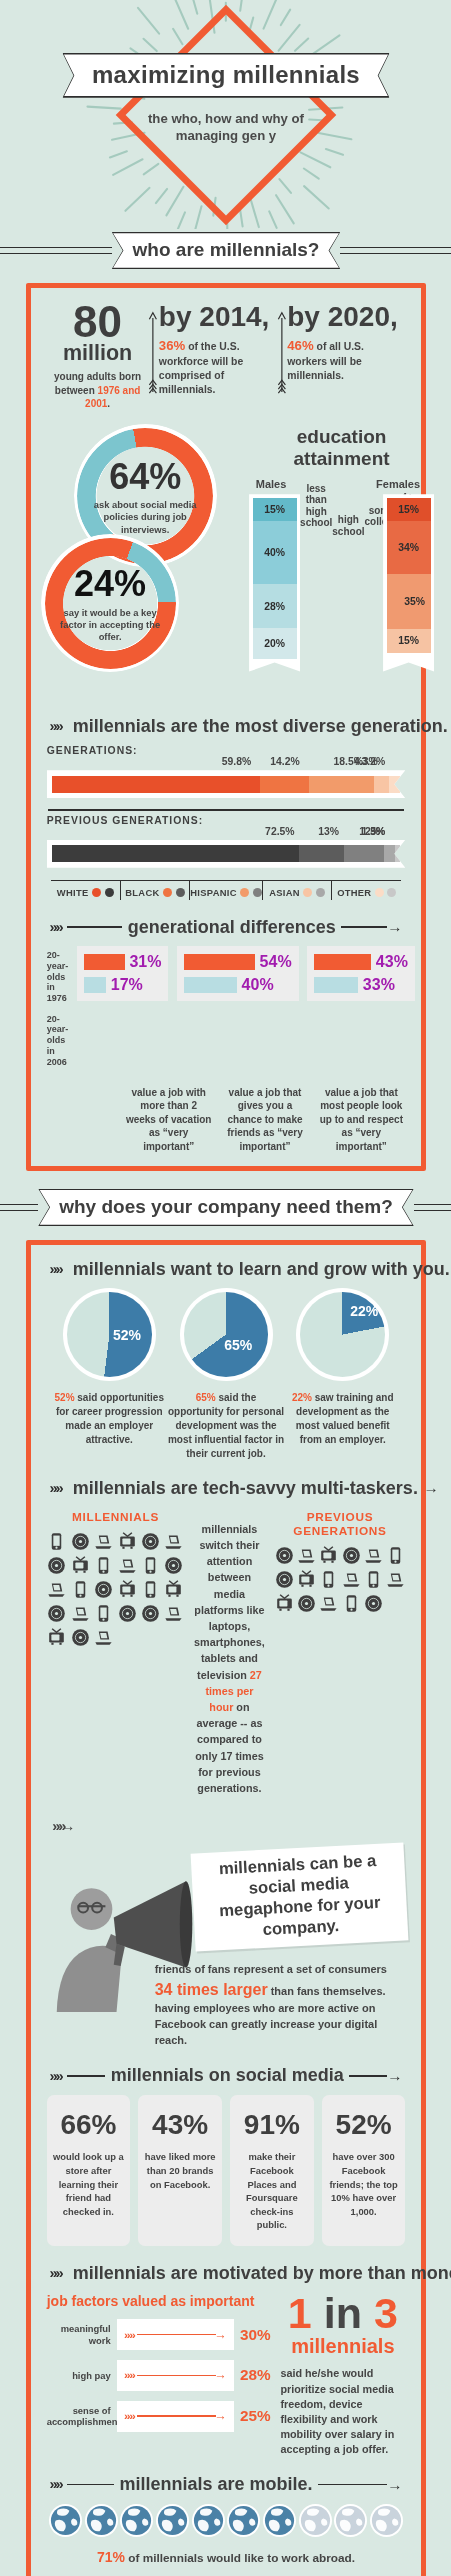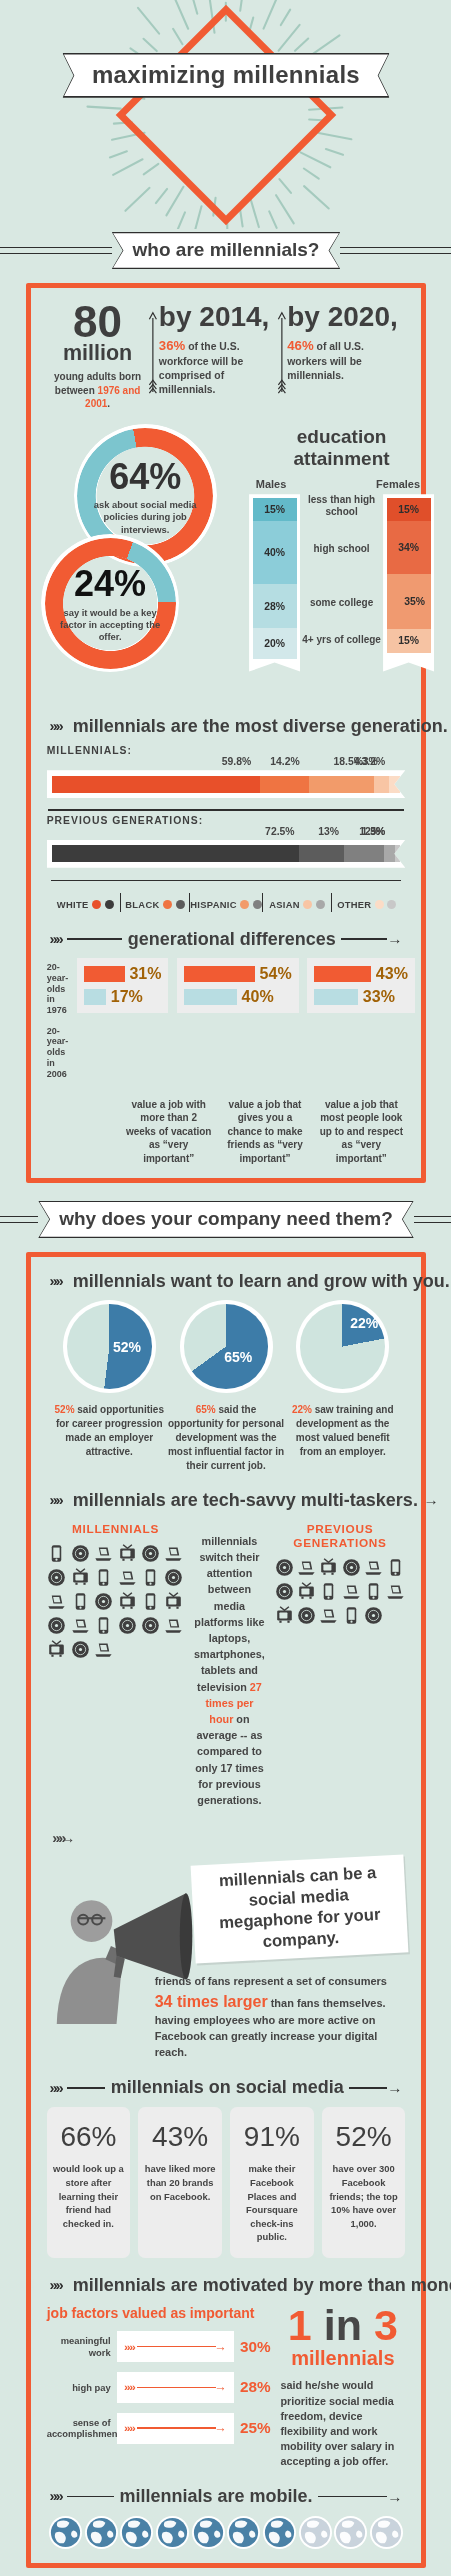--- a/index.html
+++ b/index.html
@@ -54,46 +54,46 @@
   .ring-text{position:absolute;inset:16.7px;display:flex;flex-direction:column;align-items:center;justify-content:center;text-align:center}
   .ring-text .pct{font-size:36px;font-weight:bold;color:#333}
   .ring-text .cap{font-size:9.4px;font-weight:bold;line-height:1.3;margin-top:1.4px}
   .edu{flex:1;padding-left:1.4px}
   .edu h3{font-size:19px;font-weight:bold;text-align:center;margin:1.4px 0 8.3px;color:#3f3f3f}
   .edu-heads{display:flex;justify-content:flex-start;font-size:11px;font-weight:bold;margin-bottom:4.2px}
   .edu-heads .h{width:44px;text-align:center}
   .edu-heads .sp{width:83px}
   .edu-cols{display:flex;justify-content:center}
   .edu-col{width:44px;background:#fff;padding:3.5px 3.5px 12.5px;clip-path:polygon(0 0,100% 0,100% 100%,50% calc(100% - 9px),0 100%)}
-  .edu-mid{width:83px;display:flex;flex-direction:column}
+  .edu-mid{width:83px;display:flex;flex-direction:row}
   .edu-mid .lab{display:flex;align-items:center;justify-content:center;text-align:center;font-size:10px;font-weight:bold;line-height:1.15}
   .edu-seg{display:flex;align-items:center;justify-content:center;font-size:10.4px;font-weight:bold;color:#2e2e2e}
 
   
   .bar-label{font-size:10.4px;font-weight:bold;letter-spacing:1px;margin:4.2px 0 0;color:#3f3f3f}
   .pct-row{position:relative;height:14px;font-size:10.4px;font-weight:bold;margin-right:16.7px}
   .pct-row span{position:absolute;transform:translateX(-100%);white-space:nowrap}
   .flagbar{background:#fff;padding:5.6px;clip-path:polygon(0 0,100% 0,calc(100% - 11px) 50%,100% 100%,0 100%)}
   .flagbar .track{display:flex;height:16.7px}
   .thinline{height:1.4px;background:#2e2e2e;margin:11px 1.4px 1.4px}
-  .legend{display:flex;margin:12.5px 4.2px 1.4px;border-top:1.4px solid #2e2e2e;padding-top:12px}
+  .legend{display:flex;margin:12.5px 4.2px 1.4px;border-top:1.4px solid #2e2e2e;padding-top:0}
   .lg-item{flex:1;display:flex;align-items:center;justify-content:center;gap:3.5px;padding:6.3px 0 1.4px;border-left:1.4px solid #2e2e2e}
   .lg-item:first-child{border-left:none}
   .lg-item .lab{font-size:9.4px;font-weight:bold;letter-spacing:0.3px;color:#3f3f3f}
   .dot{width:9px;height:9px;border-radius:50%}
 
   
   .gd-row{display:flex;gap:8.3px;align-items:flex-start;margin-top:4.2px}
   .gd-legend{width:69px;font-size:9px;font-weight:bold;text-align:left;line-height:1.2;padding-top:4.2px}
   .gd-legend div{margin-bottom:9.7px}
   .gd-cols{flex:1;display:flex;gap:8.3px}
   .gd-box{flex:1;background:#ededed;padding:7px;display:flex;flex-direction:column;gap:5.6px}
   .gd-bar{display:flex;align-items:center;gap:4.9px}
   .gd-fill{height:16px}
-  .gd-pct{font-size:16px;font-weight:bold;color:#a16207}
+  .gd-pct{font-size:16px;font-weight:bold;color:#a21caf}
   .gd-caps{display:flex;gap:8.3px;margin-top:8.3px;padding-left:78px}
   .gd-cap{flex:1;font-size:10px;font-weight:bold;text-align:center;line-height:1.35}
 
   
   .pies-row{display:flex;justify-content:space-between;padding:0 4.2px}
   .pie-wrap{width:119px;display:flex;flex-direction:column;align-items:center}
   .pie{position:relative;width:93px;height:93px;border-radius:50%;background:#fff}
   .pie-disc{position:absolute;inset:4.2px;border-radius:50%}
   .pie-lbl{position:absolute;color:#fff;font-size:14px;font-weight:bold}
   .pie0 .pie-lbl{left:54%;top:42%}
@@ -116,21 +116,21 @@
   .mega{display:flex;margin-top:1.4px}
   .mega-img{width:146px;height:167px;flex:0 0 auto}
   .mega-right{flex:1;padding-top:2.8px}
   .mega-label{background:#fff;transform:rotate(-3deg);padding:7px 9.7px;font-size:16.7px;font-weight:bold;color:#3f3f3f;text-align:center;line-height:1.25;box-shadow:1.4px 2.1px 0 rgba(60,60,60,.12)}
   .mega-para{margin:16.7px 0 0 -38px;font-size:11px;font-weight:bold;line-height:1.45}
   .mega-para .hl{color:#f15b33;font-size:16px}
 
   
   .cards{display:flex;gap:8.3px;margin-top:2.8px}
   .card{flex:1;background:#ededed;border-radius:7px;padding:14px 5.6px;text-align:center}
-  .card .pct{font-size:28px;font-weight:normal;color:#3f3f3f}
+  .card .pct{font-size:28px;font-weight:bold;color:#3f3f3f}
   .card .cap{font-size:9.4px;font-weight:bold;margin-top:9.7px;line-height:1.45}
 
   
   .motiv{display:flex;gap:9.7px;margin-top:2.8px}
   .jobf{width:224px;flex:0 0 auto}
   .jobf h4{color:#f15b33;font-size:14px;font-weight:bold;margin:1.4px 0 9.7px}
   .jf-row{display:flex;align-items:center;gap:6.3px;margin-bottom:9.7px}
   .jf-label{width:64px;text-align:right;font-size:9.4px;font-weight:bold;line-height:1.2;flex:0 0 auto}
   .jf-box{background:#fff;height:31px;display:flex;align-items:center;padding:0 7px;gap:2.8px}
   .jf-box .chev{color:#f15b33;font-size:11.8px;font-weight:bold;letter-spacing:-1.4px}
@@ -205,20 +205,21 @@
         <line x1="453.23881096442153" y1="120.71415936044299" x2="498.49956777539387" y2="104.73092148765816" stroke="#a5cabe" stroke-width="3" stroke-linecap="round"></line>
         <line x1="473.89543793910025" y1="135.43615598581323" x2="499.3643944286832" y2="130.20813003601813" stroke="#a5cabe" stroke-width="3" stroke-linecap="round"></line>
         <line x1="444.7430707886324" y1="158.15162449238275" x2="492.6402991040854" y2="155.01227428933586" stroke="#a5cabe" stroke-width="3" stroke-linecap="round"></line>
       </svg>
     <div class="diamond"></div>
     <div class="hero-ribbon">
       <div class="rib-outer">
           <div class="rib-inner">maximizing millennials</div>
         </div>
     </div>
+    <div class="hero-sub">the who, how and why of managing gen y</div>
   </div>
 
   <div class="sec-banner">
     <div class="dbl"></div>
     <div class="sec-rib rib-outer">
         <div class="rib-inner">who are millennials?</div>
       </div>
     <div class="dbl"></div>
   </div>
 
@@ -299,21 +300,21 @@
       </div>
     </div>
 
     <div class="ahead">
       <span class="chev">»»</span>
         <span class="ln" style="width:39px"></span>
       <span class="ttl">millennials are the most diverse generation.</span>
       <span class="ln grow"></span>
     </div>
 
-    <div class="bar-label">MILLENNIALS:</div>
+    <div class="bar-label">GENERATIONS:</div>
     <div class="pct-row" id="milPcts">
         <span style="left: 59.8%;">59.8%</span>
         <span style="left: 74%;">14.2%</span>
         <span style="left: 92.5%;">18.5%</span>
         <span style="left: 96.8%;">4.3%</span>
         <span style="left: 99%;">3.2%</span>
       </div>
     <div class="flagbar">
         <div class="track" id="milTrack">
           <div style="width: 59.8%; background: rgb(232, 80, 42);"></div>
@@ -882,17 +883,18 @@
             <circle cx="18" cy="18" r="17" fill="#fff"></circle>
             <circle cx="18" cy="18" r="15" fill="#c9d3dc"></circle>
             <path d="M10 7 q8 -3 12 1 q-2 6 -8 5 q-7 0 -4 -6z M8 18 q6 -2 9 2 q3 5 -1 9 q-6 1 -8 -4 q-2 -4 0 -7z M26 16 q5 1 4 6 q-4 3 -6 -1 q-1 -4 2 -5z" fill="#fff" opacity=".95"></path>
           </svg></span>
         <span class="globe"><svg viewBox="0 0 36 36">
             <circle cx="18" cy="18" r="17" fill="#fff"></circle>
             <circle cx="18" cy="18" r="15" fill="#c9d3dc"></circle>
             <path d="M10 7 q8 -3 12 1 q-2 6 -8 5 q-7 0 -4 -6z M8 18 q6 -2 9 2 q3 5 -1 9 q-6 1 -8 -4 q-2 -4 0 -7z M26 16 q5 1 4 6 q-4 3 -6 -1 q-1 -4 2 -5z" fill="#fff" opacity=".95"></path>
           </svg></span>
       </div>
+    <div class="mobile-cap"><span class="hl">71%</span><span> of millennials would like to work abroad.</span></div>
 
   </div>
 
 </div>
 
 
 </body></html>

